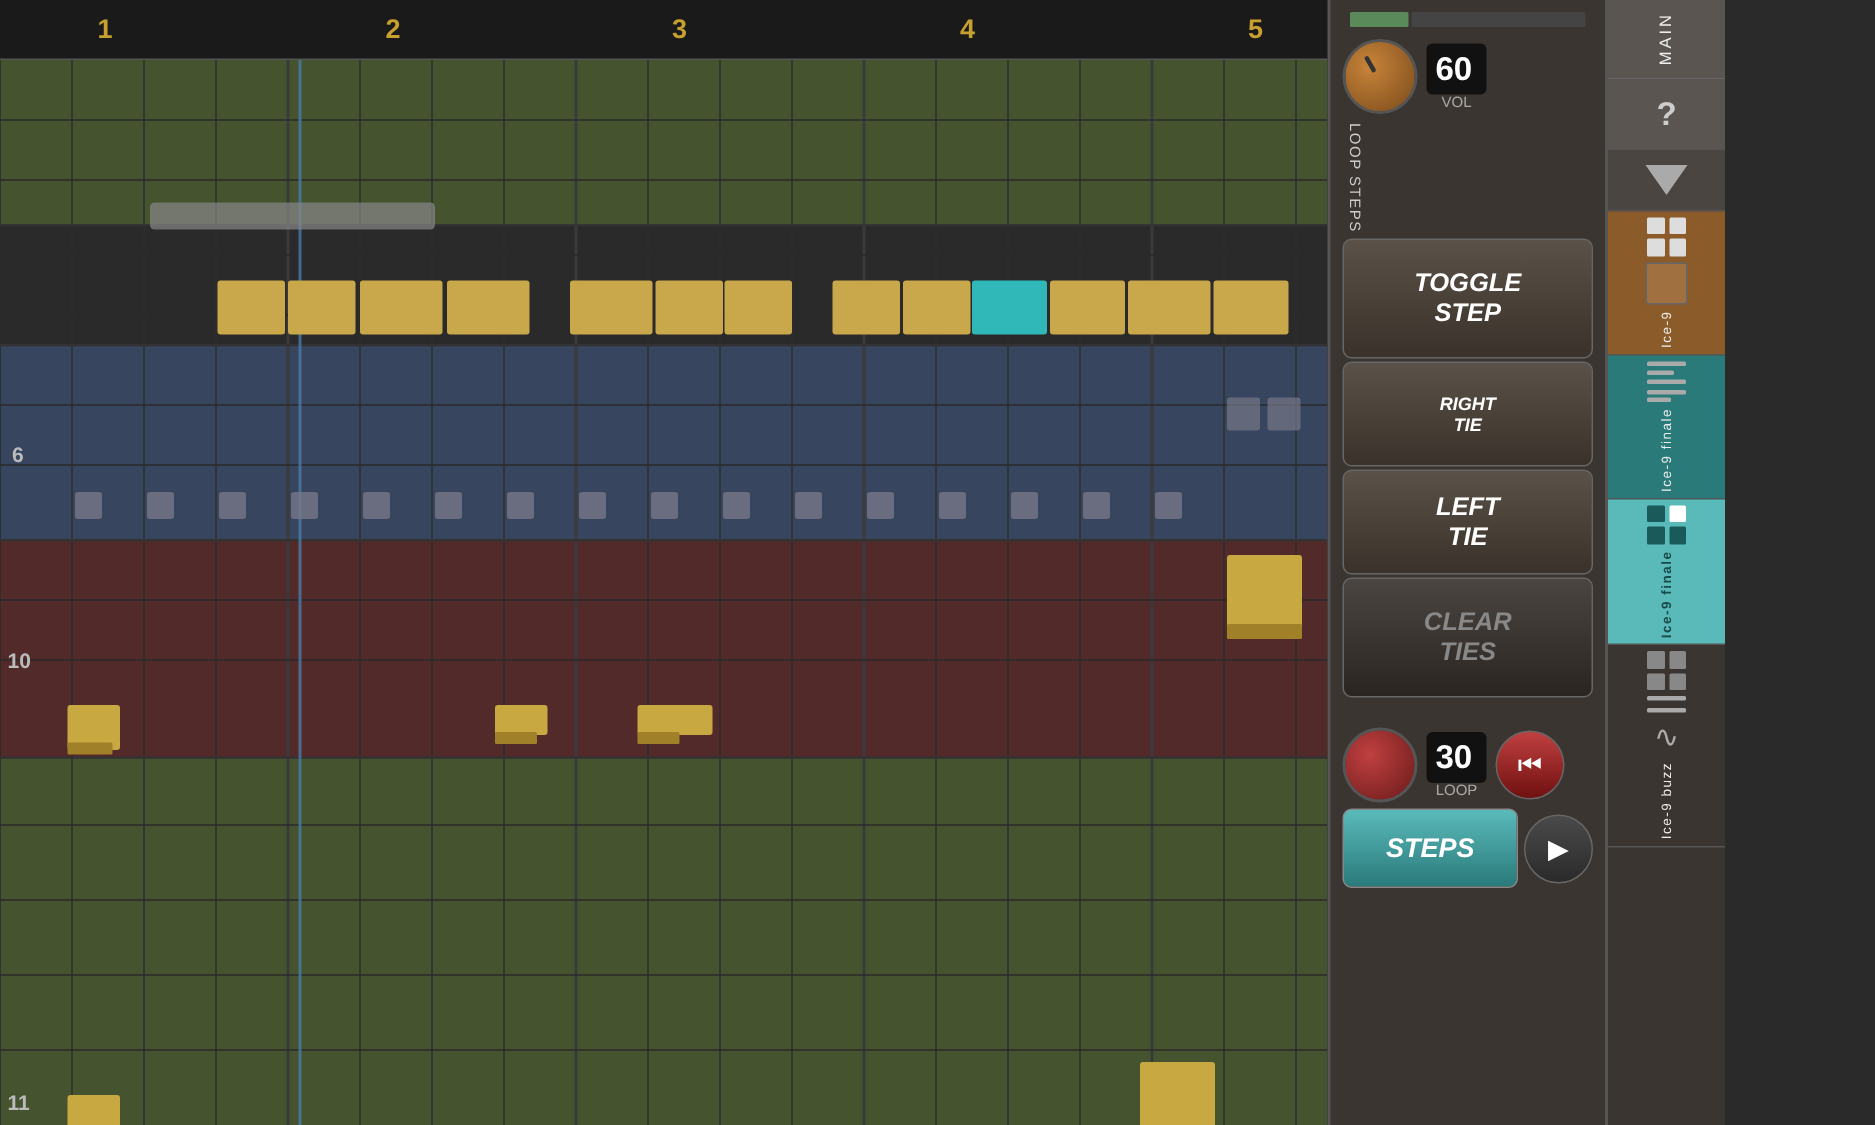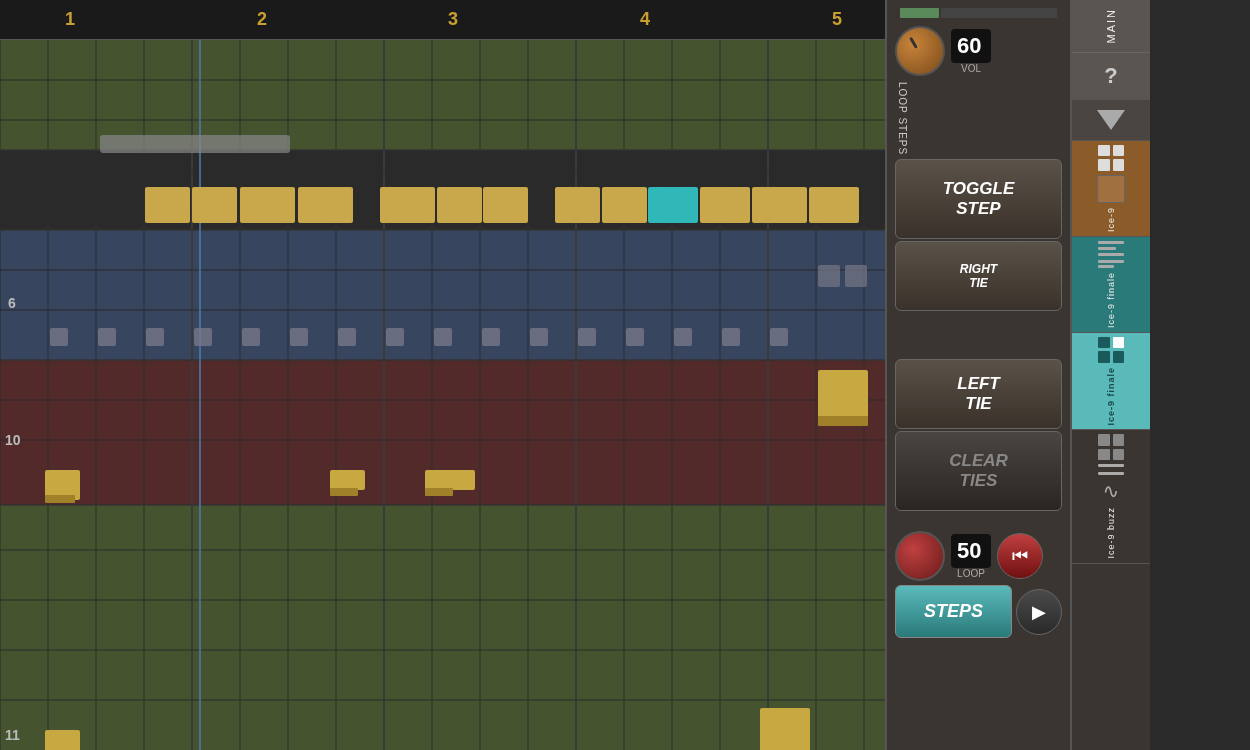--- a/index.html
+++ b/index.html
@@ -361,32 +361,32 @@
   </div>
 
   <button class="action-btn btn-dark" style="font-size:17px; line-height:1.2; min-height:80px; margin-bottom:2px;">
     TOGGLE<br>STEP
   </button>
 
   <button class="action-btn btn-dark" style="font-size:12px; line-height:1.2; min-height:70px; margin-bottom:2px;">
     RIGHT<br>TIE
   </button>
 
-  <button class="action-btn btn-dark" style="font-size:17px; line-height:1.2; min-height:70px; margin-bottom:2px;margin-top:46px;">
+  <button class="action-btn btn-dark" style="font-size:17px; line-height:1.2; min-height:70px; margin-bottom:2px;">
     LEFT<br>TIE
   </button>
 
   <button class="action-btn btn-dark-disabled" style="font-size:17px; line-height:1.2; min-height:80px; margin-bottom:16px; color:#888;">
     CLEAR<br>TIES
   </button>
 
   <div style="display:flex; align-items:center; gap:6px; width:100%; padding:4px 4px 2px 4px;">
     <div class="knob-red"></div>
     <div style="display:flex;flex-direction:column;align-items:center;">
-      <div class="value-box">50</div>
+      <div class="value-box">30</div>
       <div class="value-label">LOOP</div>
     </div>
 
     <div class="transport-btn transport-btn-red">
       <span style="color:white; font-size:18px;">⏮</span>
     </div>
   </div>
 
   <div style="display:flex; align-items:center; gap:4px; width:100%; padding:2px 4px;">
     <button class="select-btn" style="flex:2;">STEPS</button>

